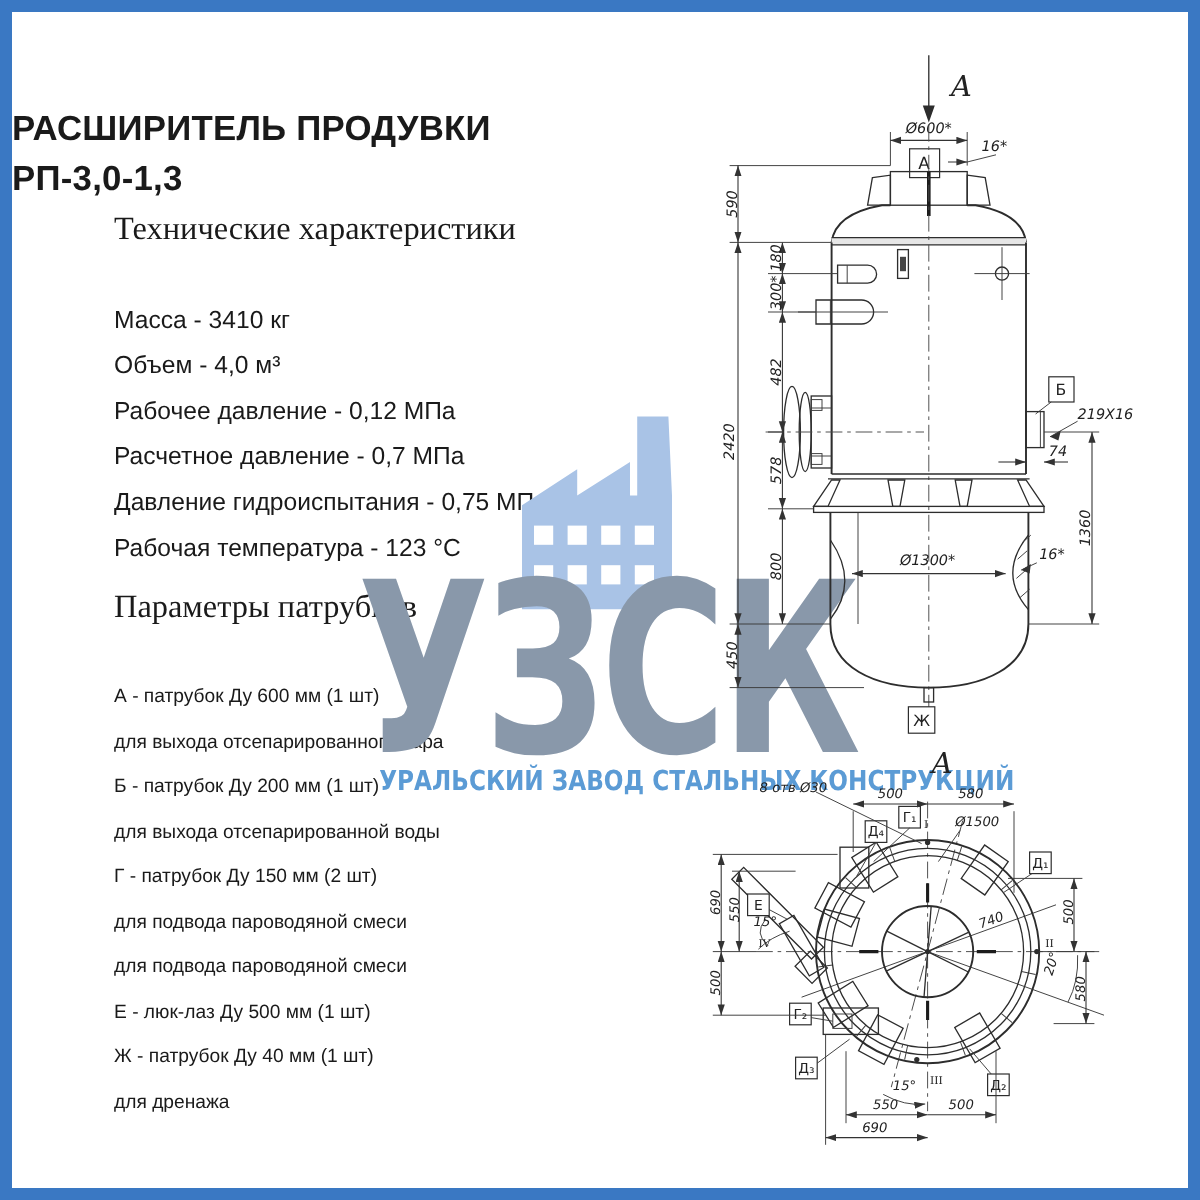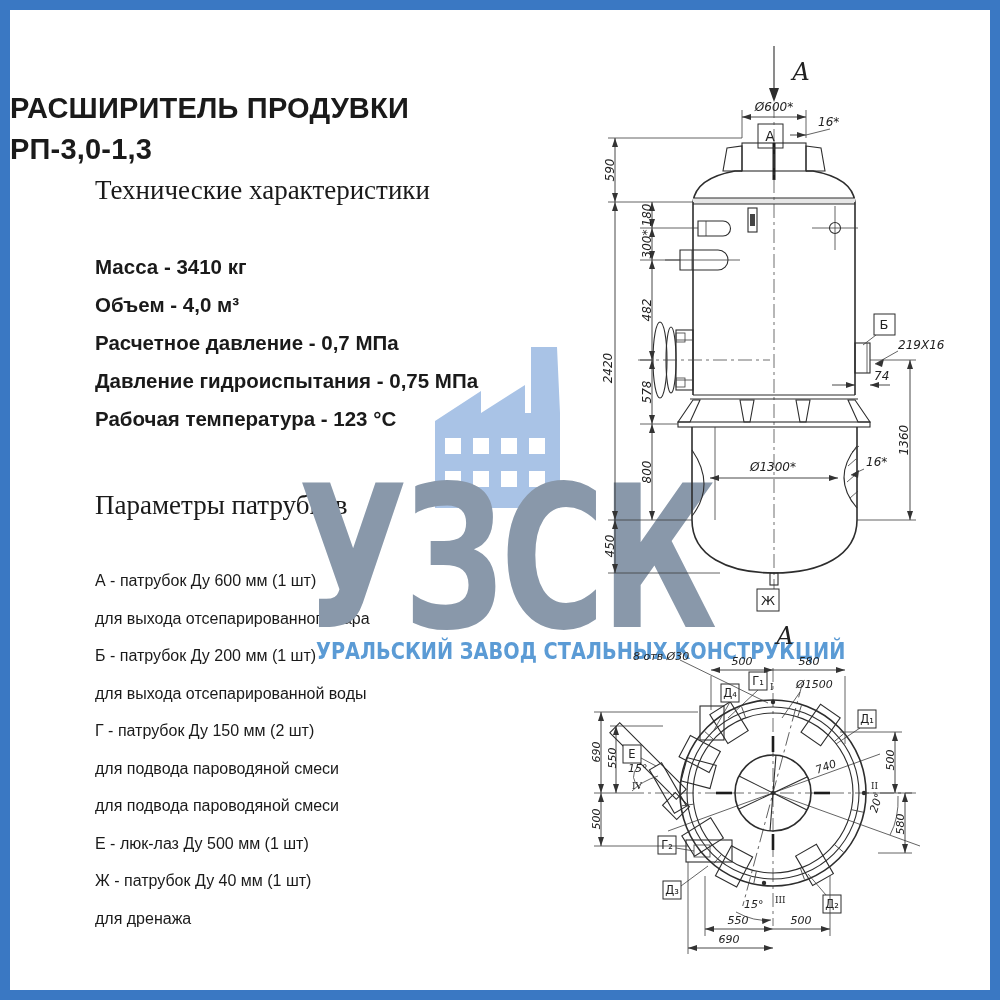--- a/index.html
+++ b/index.html
@@ -3,21 +3,21 @@
 <meta charset="utf-8">
 <style>
   html,body{margin:0;padding:0;background:#888;}
   .page{position:relative;width:1000px;height:1000px;background:#ffffff;
         border:10px solid #3a78c3;box-sizing:border-box;overflow:hidden;
         font-family:"Liberation Sans",sans-serif;color:#1a1a1a;}
   .title{position:absolute;left:0;top:58px;font-size:29px;font-weight:bold;line-height:41px;letter-spacing:.2px;margin-top:20px;}
   .h2{position:absolute;left:0;font-size:27px;font-weight:400;font-family:Liberation Serif, serif;}
   .h2.tech{top:165px;}
   .h2.noz{top:480px;}
-  .specs{position:absolute;left:0;top:238px;font-size:20.5px;line-height:38px;font-weight:bold;}
+  .specs{position:absolute;left:0;top:238px;font-size:20.5px;line-height:38px;}
   .nozlist{position:absolute;left:0;top:552px;font-size:16px;line-height:37.5px;}
   
   .wm{position:absolute;z-index:1;}
   .wm-acronym{left:288px;top:450px;font-size:198px;font-weight:bold;line-height:1;
       color:#8998aa;letter-spacing:-6px;transform:scaleX(.72);transform-origin:left top;
       font-family:"DejaVu Sans",sans-serif;}
   .wm-subtitle{left:306px;top:628px;font-size:23px;font-weight:bold;color:#5b9bd5;
       transform:scaleX(.84);transform-origin:left top;white-space:nowrap;
       font-family:"DejaVu Sans",sans-serif;}
   .wm-icon{left:417px;top:333px;}
@@ -60,20 +60,21 @@
   <div class="wm wm-subtitle" style="position:absolute;">УРАЛЬСКИЙ ЗАВОД СТАЛЬНЫХ КОНСТРУКЦИЙ</div>
 
   <div class="title">
     <div>РАСШИРИТЕЛЬ ПРОДУВКИ</div>
     <div>РП-3,0-1,3</div>
   </div>
   <div class="h2 tech" style="position:absolute;left:85px;">Технические характеристики</div>
   <div class="specs" style="position:absolute;left:85px;">
     <div>Масса - 3410 кг</div>
     <div>Объем - 4,0 м³</div>
+    <div>Рабочее давление - 0,12 МПа</div>
     <div>Расчетное давление - 0,7 МПа</div>
     <div>Давление гидроиспытания - 0,75 МПа</div>
     <div>Рабочая температура - 123 °С</div>
   </div>
   <div class="h2 noz" style="position:absolute;left:85px;">Параметры патрубков</div>
   <div class="nozlist" style="position:absolute;left:85px;">
     <div>А - патрубок Ду 600 мм (1 шт)</div>
     <div>для выхода отсепарированного пара</div>
     <div>Б - патрубок Ду 200 мм (1 шт)</div>
     <div>для выхода отсепарированной воды</div>

